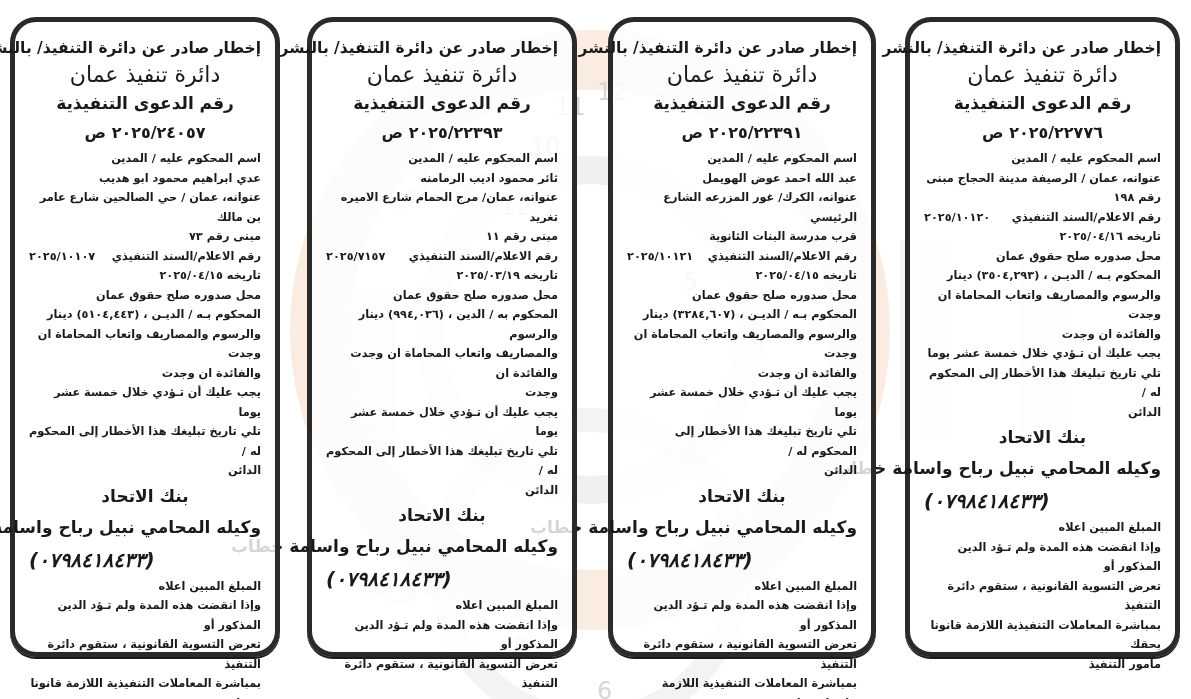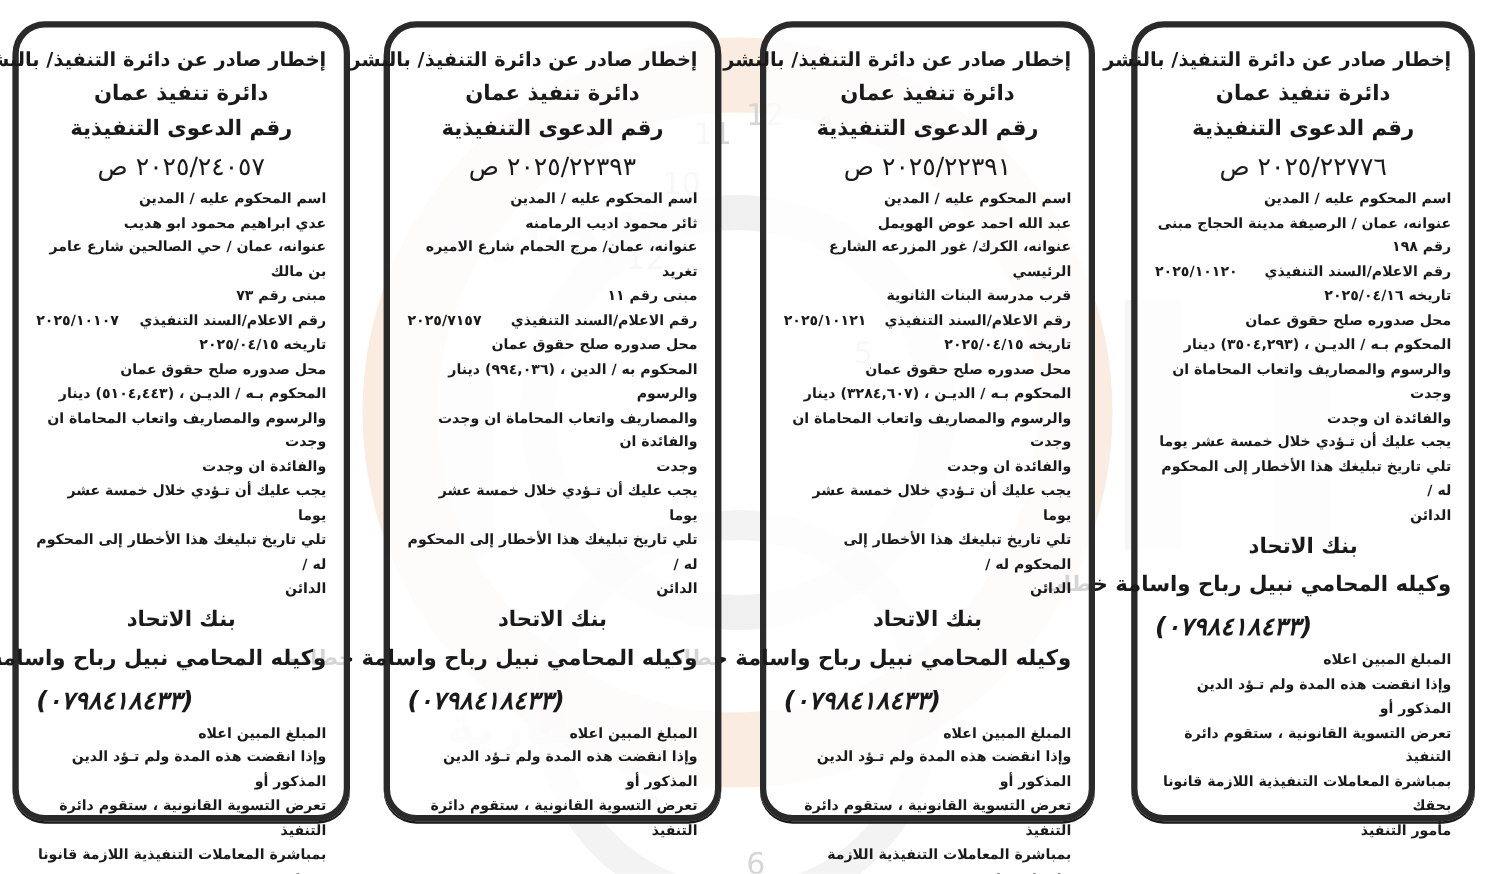--- a/index.html
+++ b/index.html
@@ -15,23 +15,23 @@
     position:absolute; top:17px; height:640px;
     border:5px solid #2a2a2a; border-radius:26px;
     background:rgba(255,255,255,0.82);
     box-sizing:border-box;
     direction:rtl; text-align:right;
     padding:14px 14px 0 14px;
     color:#1a1a1a; z-index:1;
     box-shadow:0 2px 0 #1a1a1a;
   }
   .c-title { font-weight:bold; font-size:15.5px; text-align:center; line-height:25px; white-space:nowrap; }
-  .c-dept  { font-weight:bold; font-size:17px; text-align:center; line-height:28px; }
+  .c-dept  { font-weight:normal; font-size:22px; text-align:center; line-height:28px; }
   .c-case-label { font-weight:bold; font-size:17px; text-align:center; line-height:28px; }
-  .c-case-no { font-weight:normal; font-size:20px; text-align:center; line-height:32px; }
+  .c-case-no { font-weight:bold; font-size:16px; text-align:center; line-height:32px; }
   .line { font-size:11.3px; line-height:19.5px; font-weight:bold; }
   .row-split { display:flex; justify-content:space-between; }
   .c-bank { font-weight:bold; font-size:17px; text-align:center; line-height:30px; }
   .c-lawyer { font-weight:bold; font-size:17px; text-align:center; line-height:32px; white-space:nowrap; }
   .c-phone { font-weight:bold; font-size:20px; text-align:left; line-height:34px; direction:ltr;font-style:italic; }
 </style>
 </head>
 <body>
 
 <svg class="watermark" viewBox="0 0 1191 699">
@@ -120,20 +120,21 @@
   <div class="c-case-label">رقم الدعوى التنفيذية</div>
   <div class="c-case-no">٢٠٢٥/٢٢٣٩٣ ص</div>
   <div class="line">اسم المحكوم عليه / المدين</div>
   <div class="line">ثائر محمود اديب الرمامنه</div>
   <div class="line">عنوانه، عمان/ مرج الحمام شارع الاميره تغريد</div>
   <div class="line">مبنى رقم ١١</div>
   <div class="line row-split">
     <span>رقم الاعلام/السند التنفيذي</span>
     <span>٢٠٢٥/٧١٥٧</span>
   </div>
+  <div class="line">تاريخه ٢٠٢٥/٠٣/١٩</div>
   <div class="line">محل صدوره صلح حقوق عمان</div>
   <div class="line">المحكوم به / الدين ، (٩٩٤,٠٣٦) دينار والرسوم</div>
   <div class="line">والمصاريف واتعاب المحاماة ان وجدت والفائدة ان</div>
   <div class="line">وجدت</div>
   <div class="line">يجب عليك أن تـؤدي  خلال خمسة عشر يوما</div>
   <div class="line">تلي تاريخ تبليغك هذا الأخطار إلى المحكوم له /</div>
   <div class="line">الدائن</div>
   <div class="c-bank">بنك الاتحاد</div>
   <div class="c-lawyer">وكيله المحامي نبيل رباح واسامة خطاب</div>
   <div class="c-phone">(٠٧٩٨٤١٨٤٣٣)</div>

